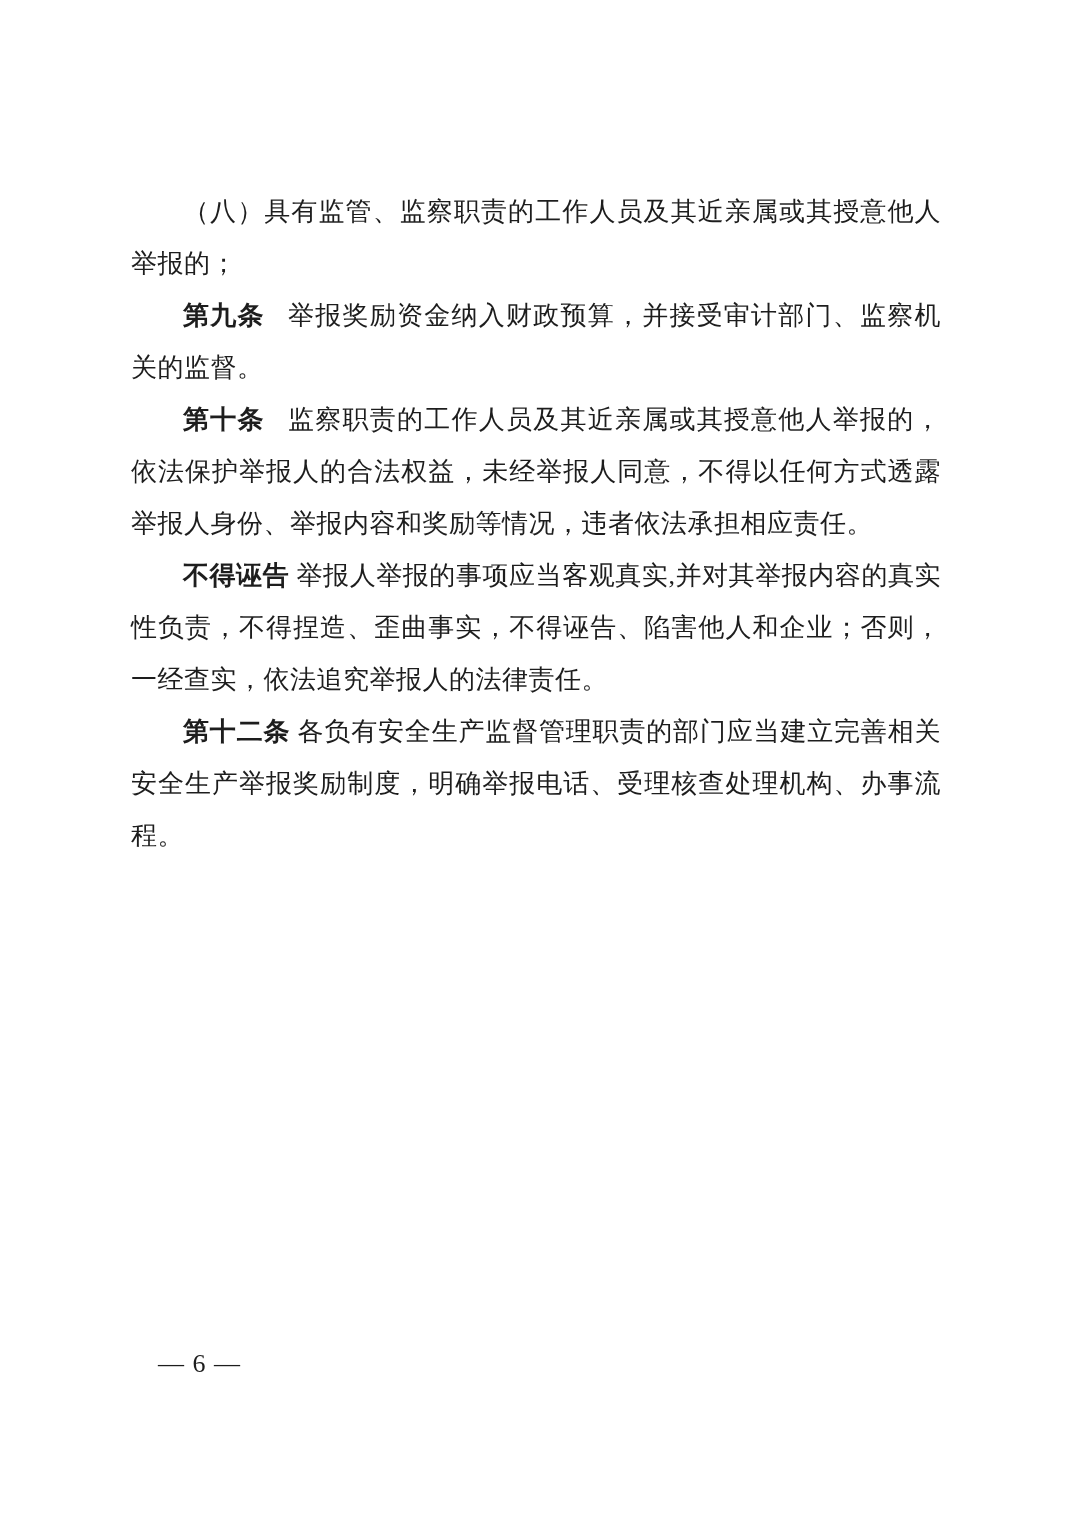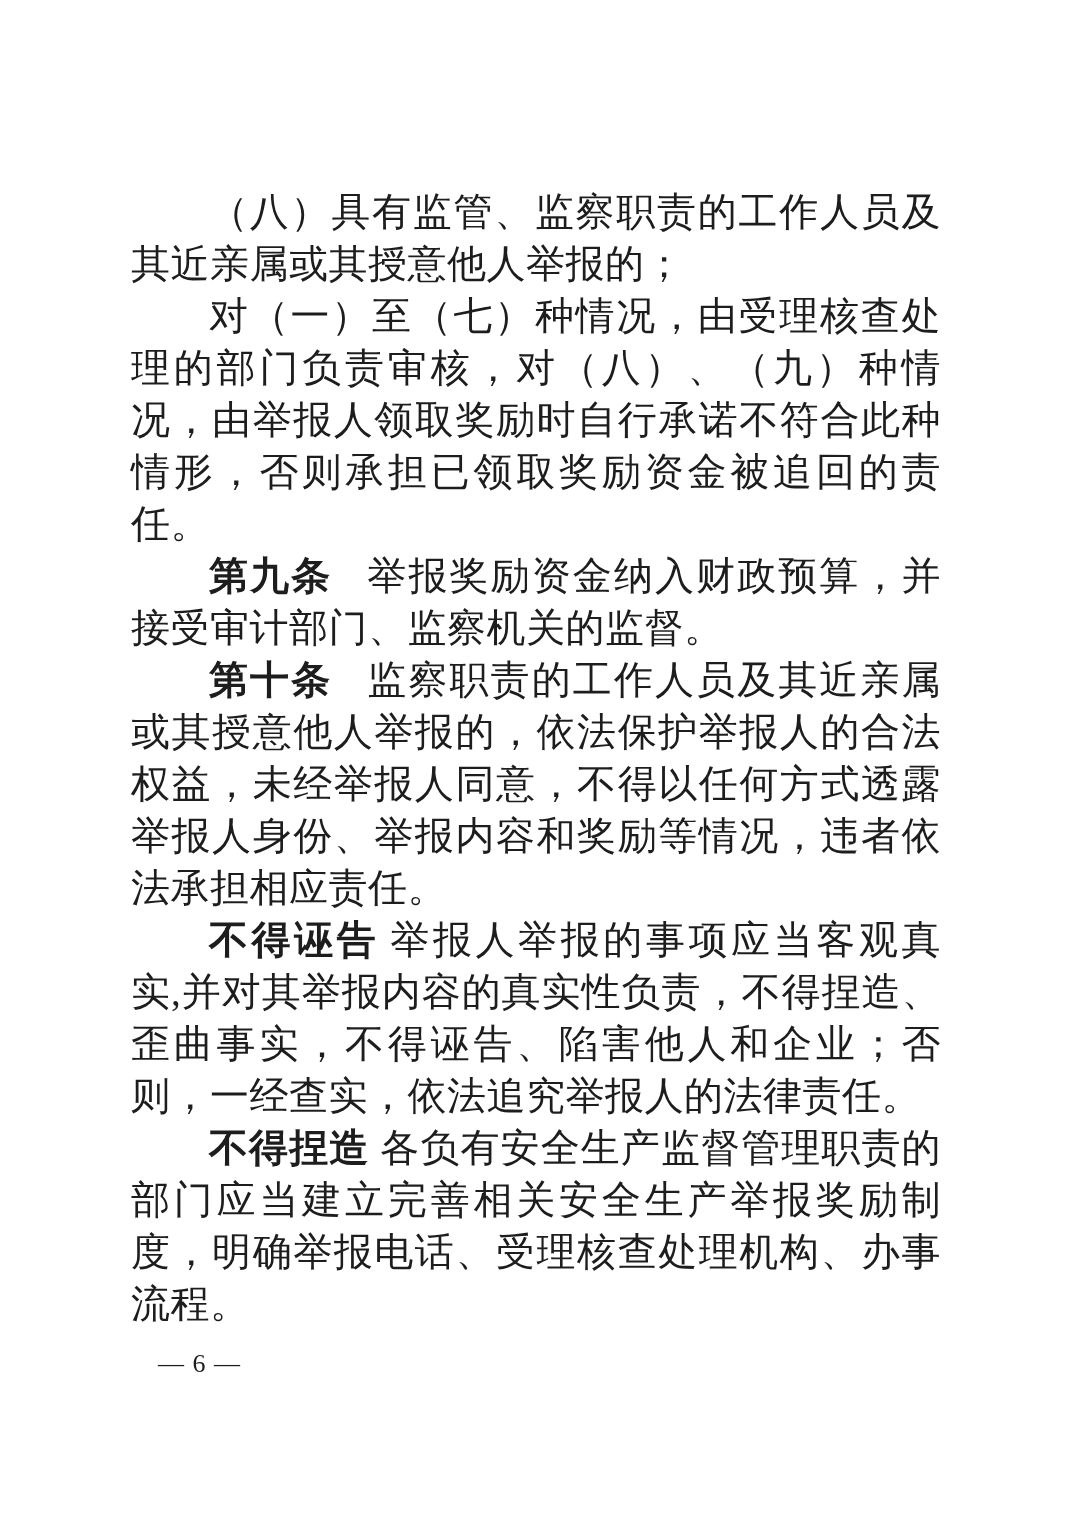--- a/index.html
+++ b/index.html
@@ -19,21 +19,21 @@
   }
   .doc-body {
     position: absolute;
     left: 131px;
     top: 186px;
     width: 810px;
   }
   .para {
     margin: 0;
     padding: 0;
-    font-size: 39px;
+    font-size: 26px;
     line-height: 52px;
     text-align: justify;
     text-justify: inter-ideograph;
     text-indent: 2em;
     letter-spacing: 0.5px;
     word-break: break-all;
   }
   .article-label {
     font-weight: bold;
     margin-top: 44px;
@@ -57,28 +57,27 @@
 </head>
 <body>
 
 <div class="page">
 
   <div class="doc-body">
 
     <p class="para"><span>（八）具有监管、监察职责的工作人员及其近亲属或其授意他人举报的；</span></p>
 
 
-    <p class="para"><span>对（一）至（七）种情况，由受理核查处理的部门负责审核，对（八）、（九）种情况，由举报人领取奖励时自行承诺不符合此种情形，否则承担已领取奖励资金被追回的责任。</span></p>
 
     <p class="para"><span class="article-label gap-wide">第九条</span><span>举报奖励资金纳入财政预算，并接受审计部门、监察机关的监督。</span></p>
 
     <p class="para"><span class="article-label gap-wide">第十条</span><span>监察职责的工作人员及其近亲属或其授意他人举报的，依法保护举报人的合法权益，未经举报人同意，不得以任何方式透露举报人身份、举报内容和奖励等情况，违者依法承担相应责任。</span></p>
 
     <p class="para"><span class="article-label gap-narrow">不得诬告</span><span>举报人举报的事项应当客观真实,并对其举报内容的真实性负责，不得捏造、歪曲事实，不得诬告、陷害他人和企业；否则，一经查实，依法追究举报人的法律责任。</span></p>
 
-    <p class="para"><span class="article-label gap-narrow">不得捏造</span><span>各负有安全生产监督管理职责的部门应当建立完善相关安全生产举报奖励制度，明确举报电话、受理核查处理机构、办事流程。</span></p>
+    <p class="para"><span class="article-label gap-narrow">第十二条</span><span>各负有安全生产监督管理职责的部门应当建立完善相关安全生产举报奖励制度，明确举报电话、受理核查处理机构、办事流程。</span></p>
 
 
   </div>
 
   <div class="page-footer">— 6 —</div>
 
 </div>
 
 </body></html>

